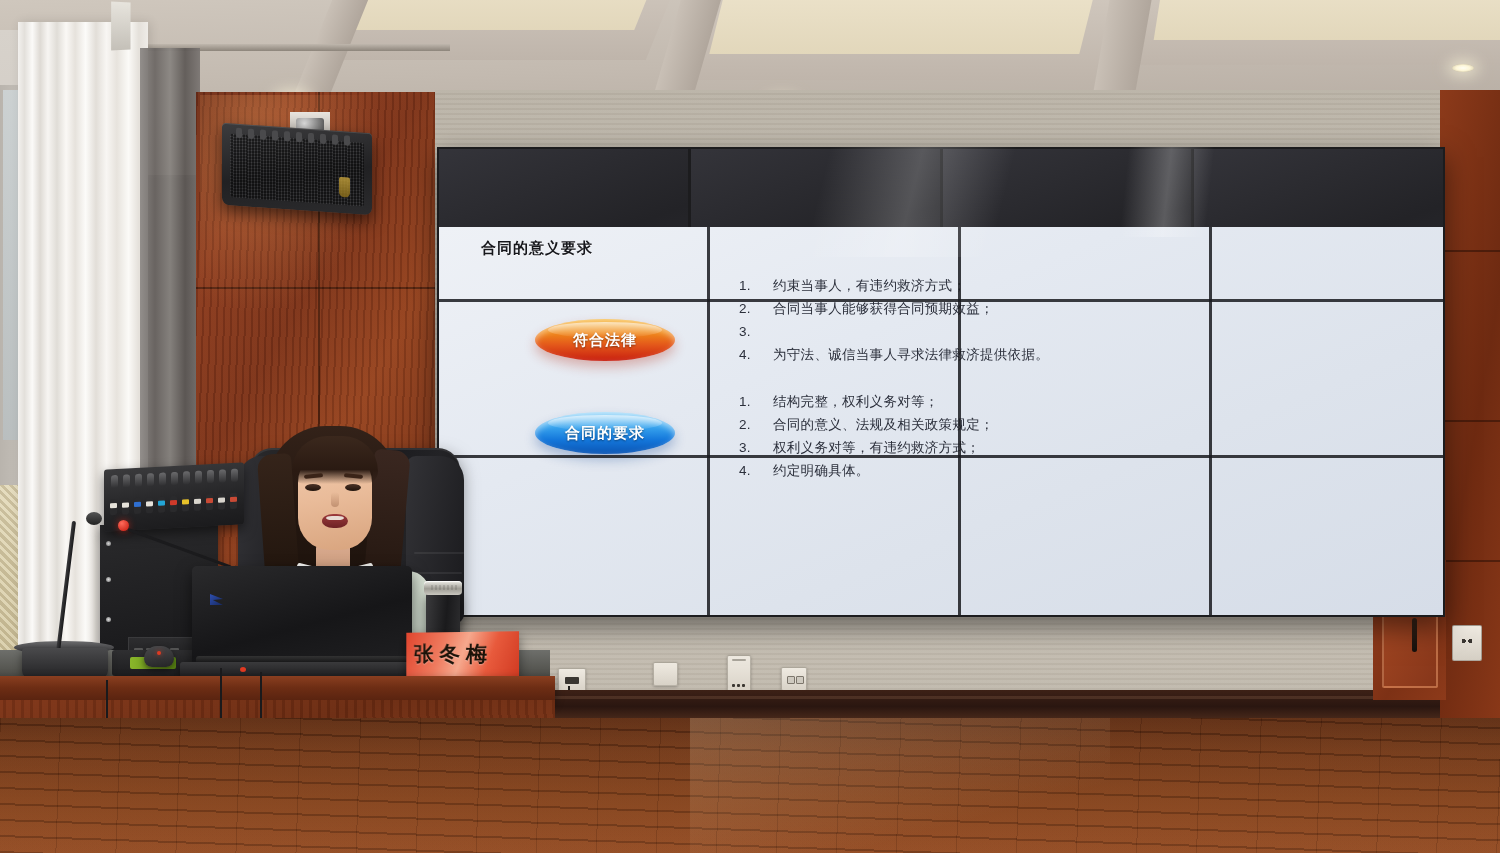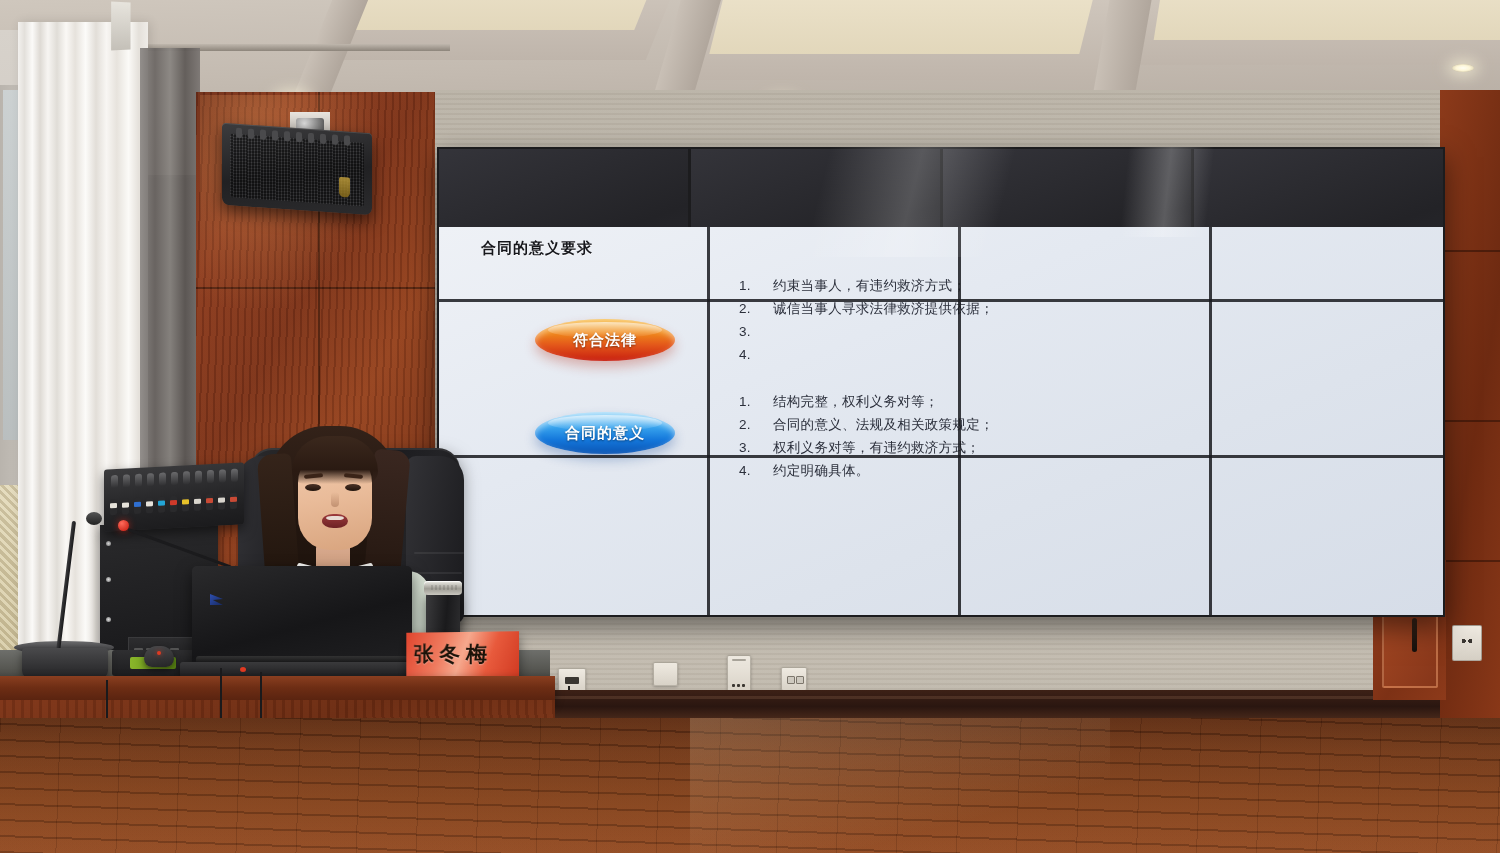--- a/index.html
+++ b/index.html
@@ -409,38 +409,39 @@
 
     <div class="slide">
       <div class="slide-title">合同的意义要求</div>
 
       <div class="badge orange">
         <div class="gloss"></div>
         <span>符合法律</span>
       </div>
       <div class="badge blue">
         <div class="gloss"></div>
-        <span>合同的意义</span>
+        <span>合同的要求</span>
       </div>
 
       <div class="lists">
         <div class="lgroup">
           <div class="lrow">
             <span class="lnum">1.</span>
             <span>约束当事人，有违约救济方式；</span>
           </div>
           <div class="lrow">
             <span class="lnum">2.</span>
-            <span>诚信当事人寻求法律救济提供依据；</span>
+            <span>合同当事人能够获得合同预期效益；</span>
           </div>
           <div class="lrow">
             <span class="lnum">3.</span>
           </div>
           <div class="lrow">
             <span class="lnum">4.</span>
+            <span>为守法、诚信当事人寻求法律救济提供依据。</span>
           </div>
         </div>
         <div class="lgroup">
           <div class="lrow">
             <span class="lnum">1.</span>
             <span>结构完整，权利义务对等；</span>
           </div>
           <div class="lrow">
             <span class="lnum">2.</span>
             <span>合同的意义、法规及相关政策规定；</span>

